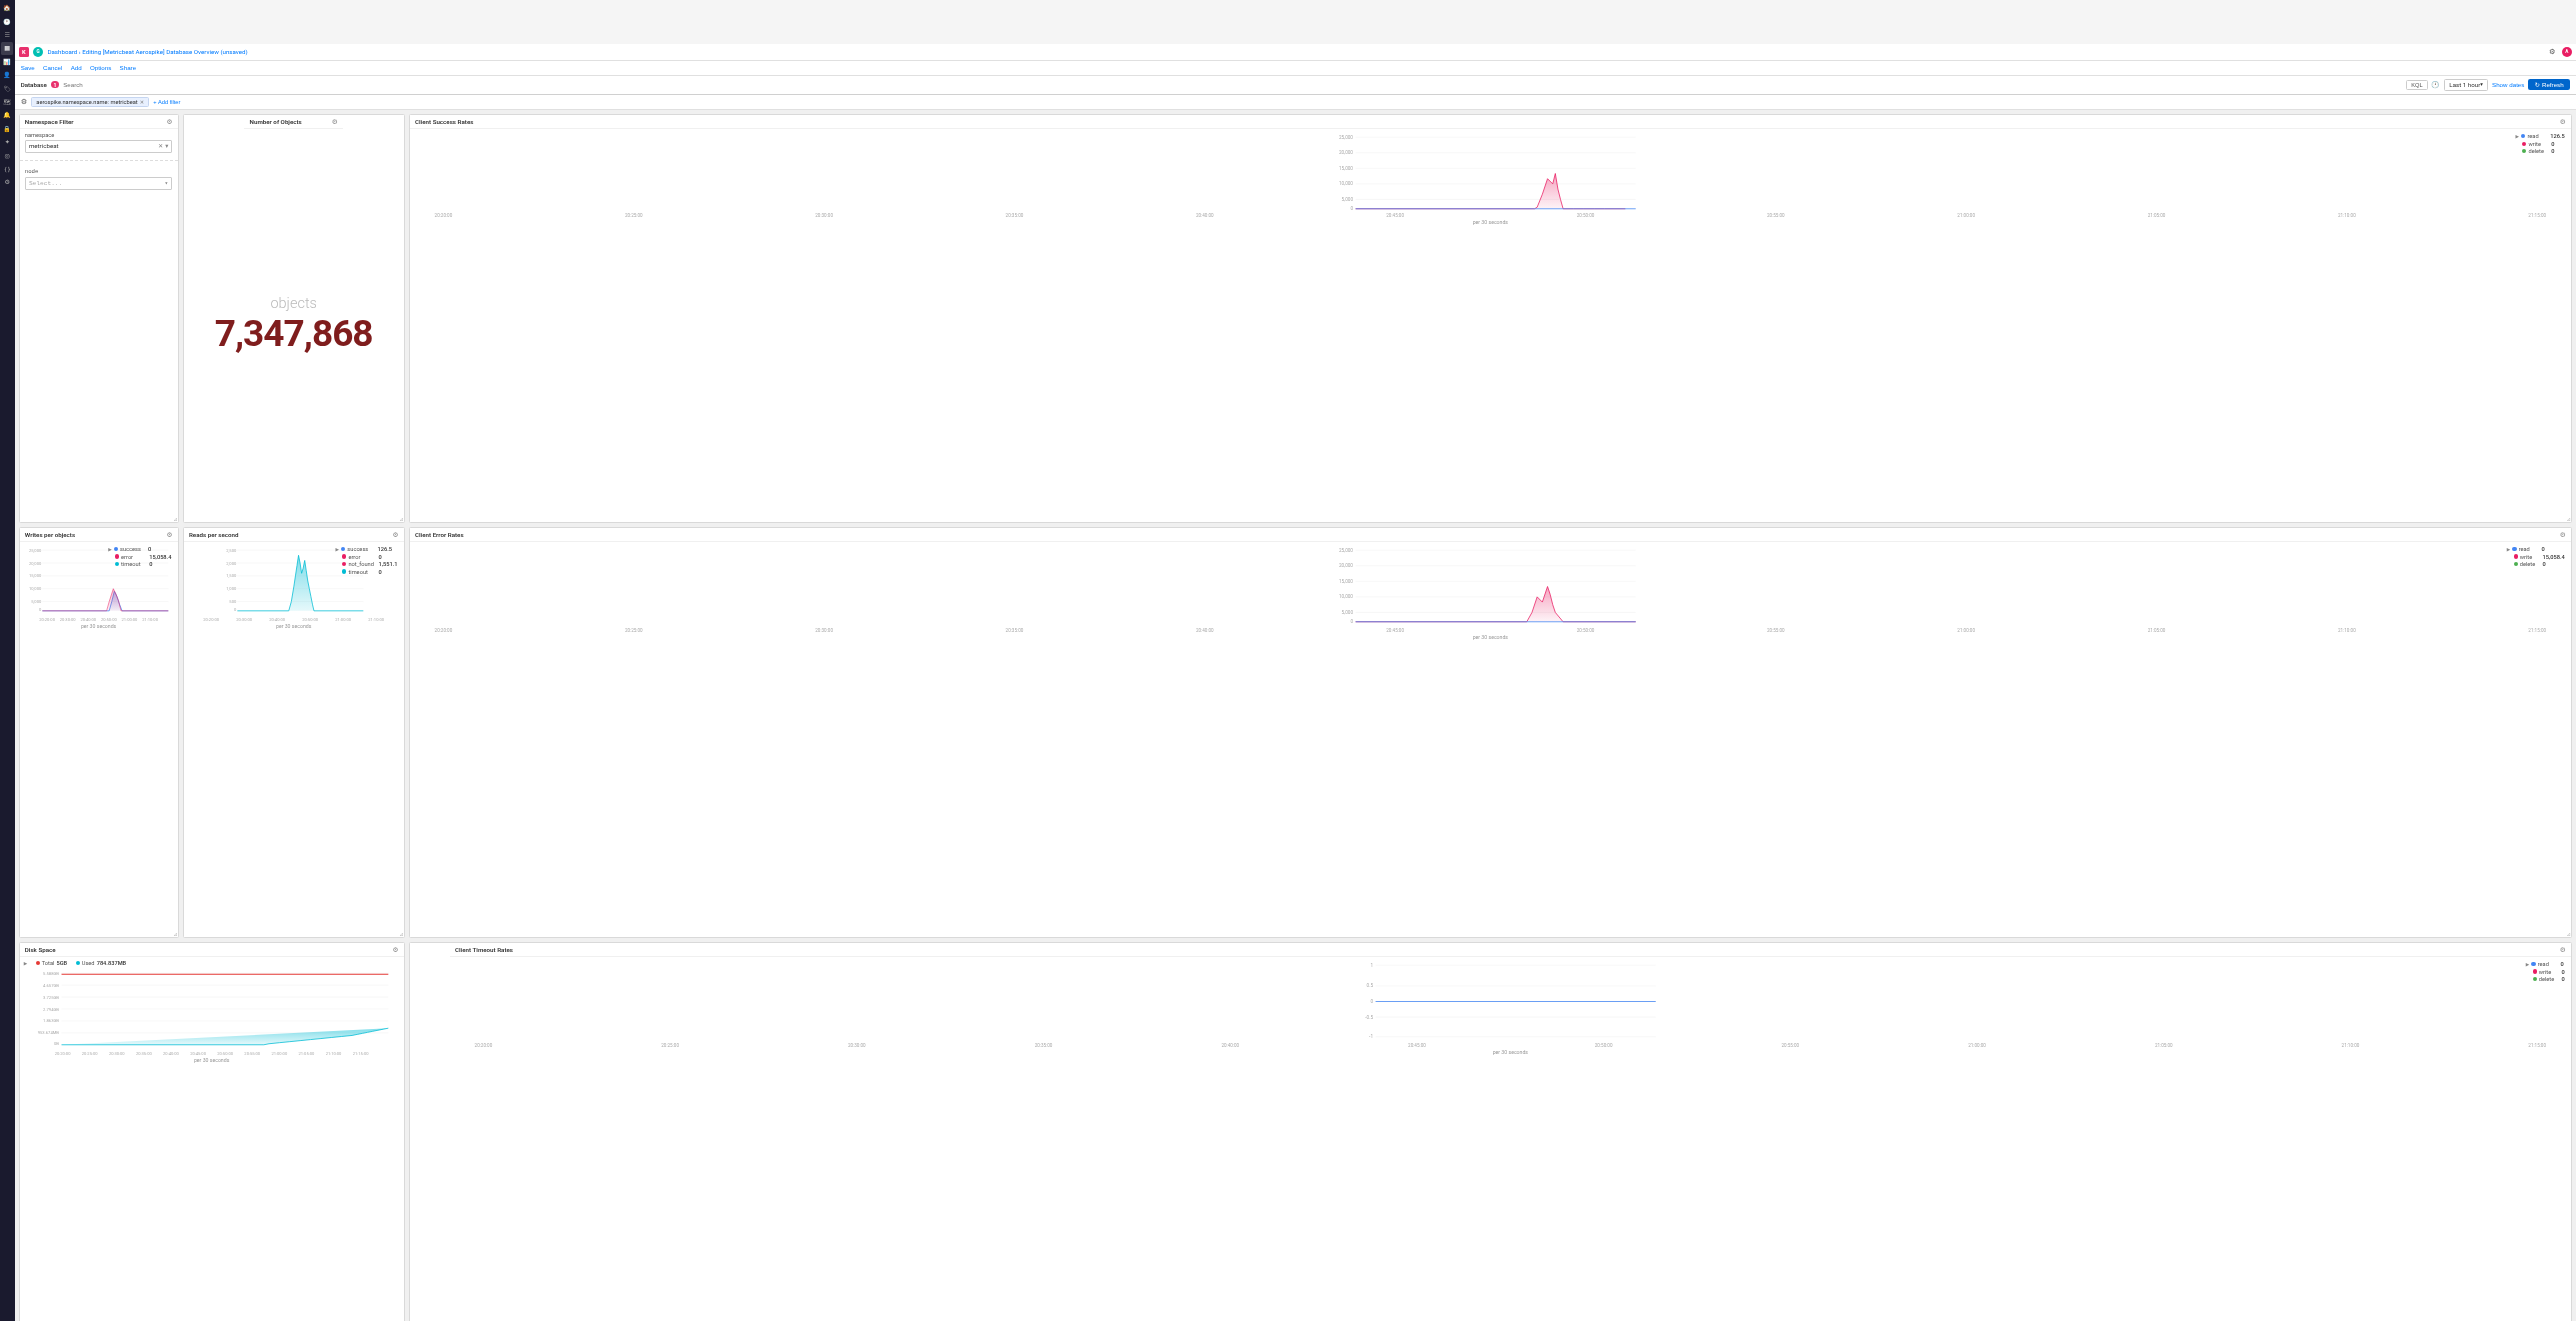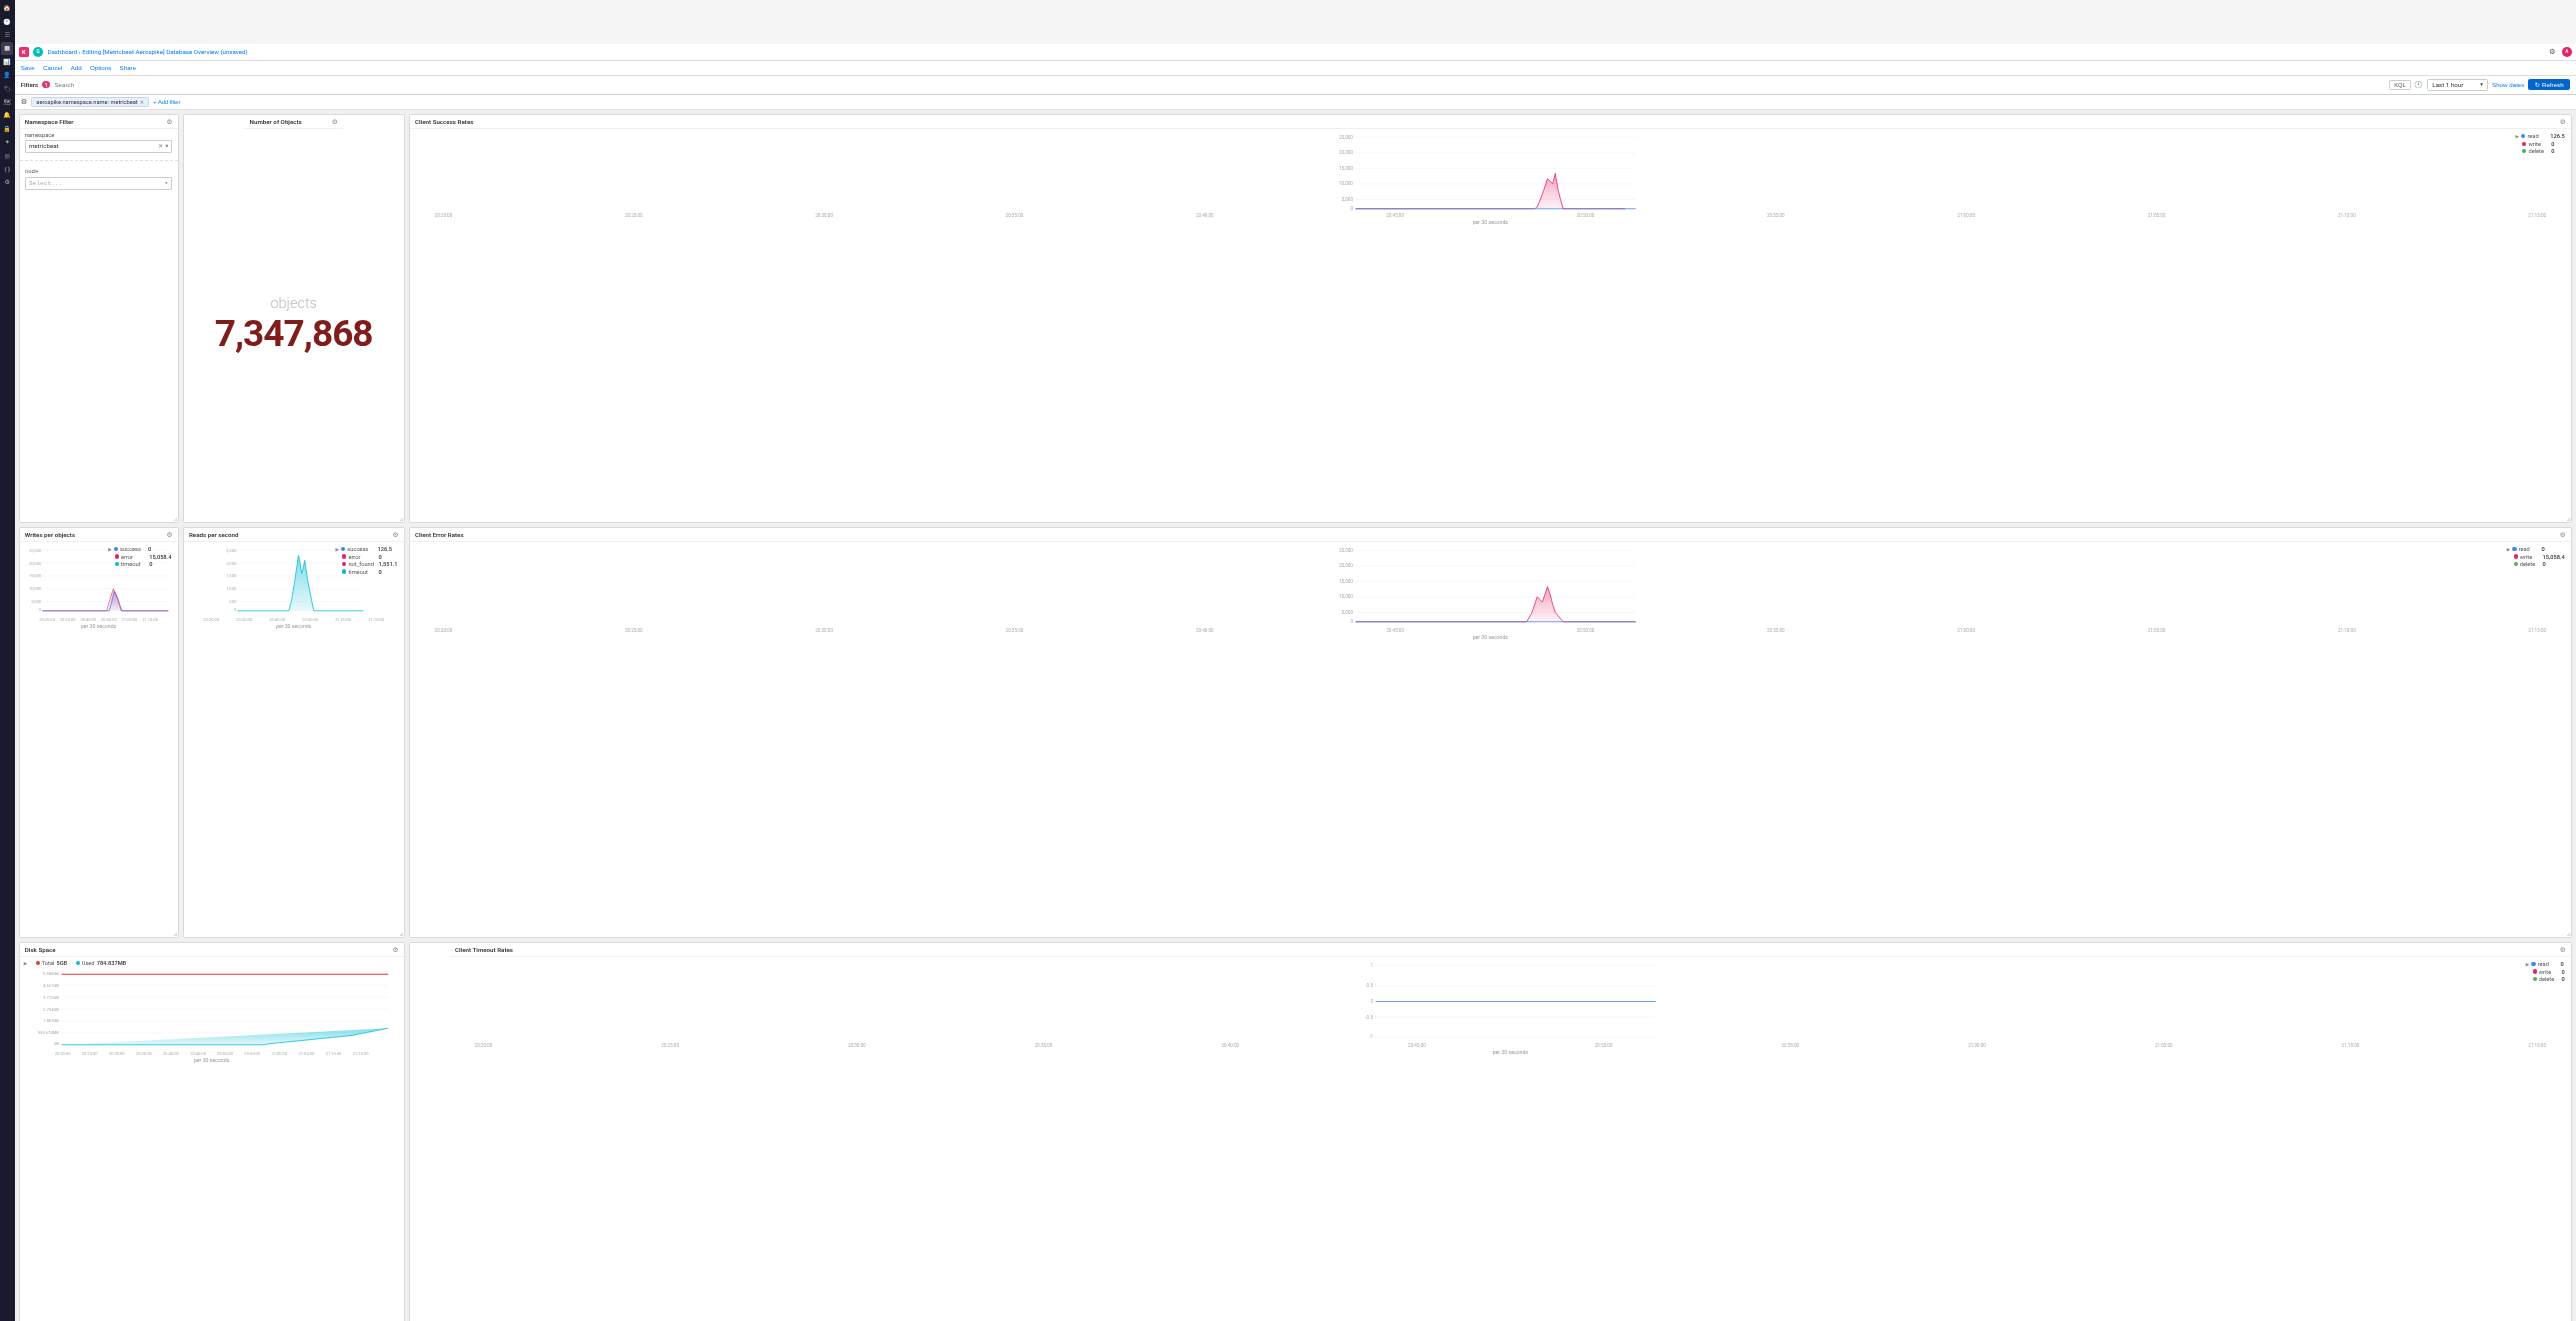--- a/index.html
+++ b/index.html
@@ -16,21 +16,21 @@
     
     .edit-toolbar { display: flex; align-items: center; background: #fff; border-bottom: 0.5px solid #e0e0e0; height: 15.5px; padding: 0 6.2px; gap: 8.3px; }
     .edit-toolbar-btn { font-size: 6.2px; color: #007bff; cursor: pointer; background: none; border: none; padding: 0; }
 
     
     .filter-bar { display: flex; align-items: center; background: #fff; border-bottom: 0.5px solid #d0d0d0; height: 18.6px; padding: 0 6.2px; gap: 4.1px; }
     .filter-label { font-weight: 600; font-size: 6.2px; }
     .filter-badge { background: #e8316d; color: #fff; border-radius: 5.2px; font-size: 5.2px; padding: 0.5px 2.6px; font-weight: bold; }
     .filter-search { flex: 1; border: none; outline: none; font-size: 6.2px; color: #555; background: transparent; }
     .kql-btn { font-size: 5.7px; color: #555; border: 0.5px solid #ccc; padding: 1px 4.1px; border-radius: 1.5px; cursor: pointer; background: #fff; }
-    .time-picker { display: flex; gap: 17px; font-size: 6.2px; color: #333; border: 0.5px solid #ccc; border-radius: 1.5px; padding: 1px 4.1px; cursor: pointer; background: #fff; }
+    .time-picker { display: flex; gap: 0; font-size: 6.2px; color: #333; border: 0.5px solid #ccc; border-radius: 1.5px; padding: 1px 4.1px; cursor: pointer; background: #fff; }
     .show-dates-btn { font-size: 6.2px; color: #007bff; cursor: pointer; border: none; background: none; }
     .refresh-btn { background: #0066cc; color: #fff; border: none; border-radius: 2.1px; padding: 2.1px 6.2px; font-size: 6.2px; cursor: pointer; display: flex; align-items: center; gap: 2.1px; }
 
     
     .active-filters { background: #fff; border-bottom: 0.5px solid #e0e0e0; padding: 2.1px 6.2px; display: flex; align-items: center; gap: 4.1px; min-height: 14.5px; }
     .filter-gear { color: #555; cursor: pointer; font-size: 7.2px; }
     .filter-tag { background: #e8f0fe; border: 0.5px solid #c5d5f0; border-radius: 1.5px; padding: 1px 4.1px; font-size: 5.7px; color: #333; display: flex; align-items: center; gap: 2.1px; cursor: pointer; }
     .filter-tag-close { color: #888; cursor: pointer; font-size: 5.2px; }
     .add-filter-btn { color: #007bff; font-size: 5.7px; cursor: pointer; border: none; background: none; }
 
@@ -124,21 +124,21 @@
 
   <div class="edit-toolbar">
     <button class="edit-toolbar-btn">Save</button>
     <button class="edit-toolbar-btn">Cancel</button>
     <button class="edit-toolbar-btn">Add</button>
     <button class="edit-toolbar-btn">Options</button>
     <button class="edit-toolbar-btn">Share</button>
   </div>
 
   <div class="filter-bar">
-    <span class="filter-label">Filters</span>
+    <span class="filter-label">Database</span>
     <span class="filter-badge">1</span>
     <input class="filter-search" placeholder="Search" style="">
     <button class="kql-btn">KQL</button>
     <span style="color:#555;font-size:6.7px">🕐</span>
     <div class="time-picker">
       <span>Last 1 hour</span>
       <span style="font-size:5.2px">▾</span>
     </div>
     <button class="show-dates-btn">Show dates</button>
     <button class="refresh-btn">

